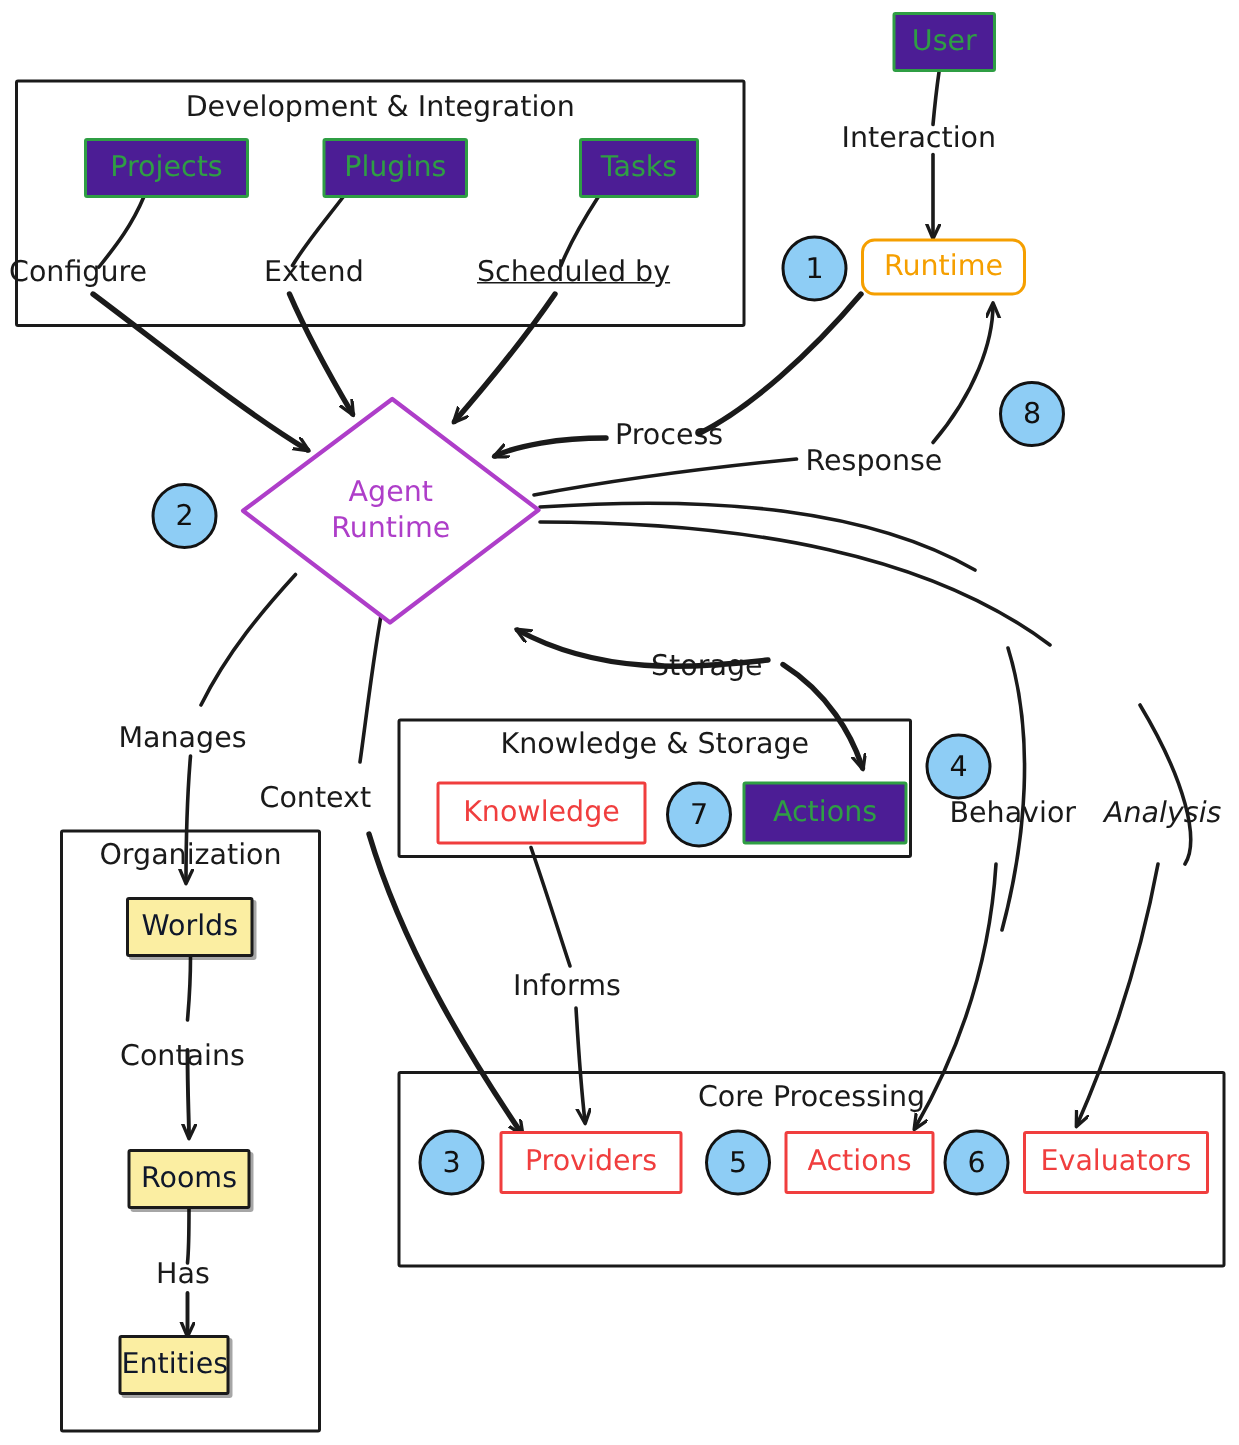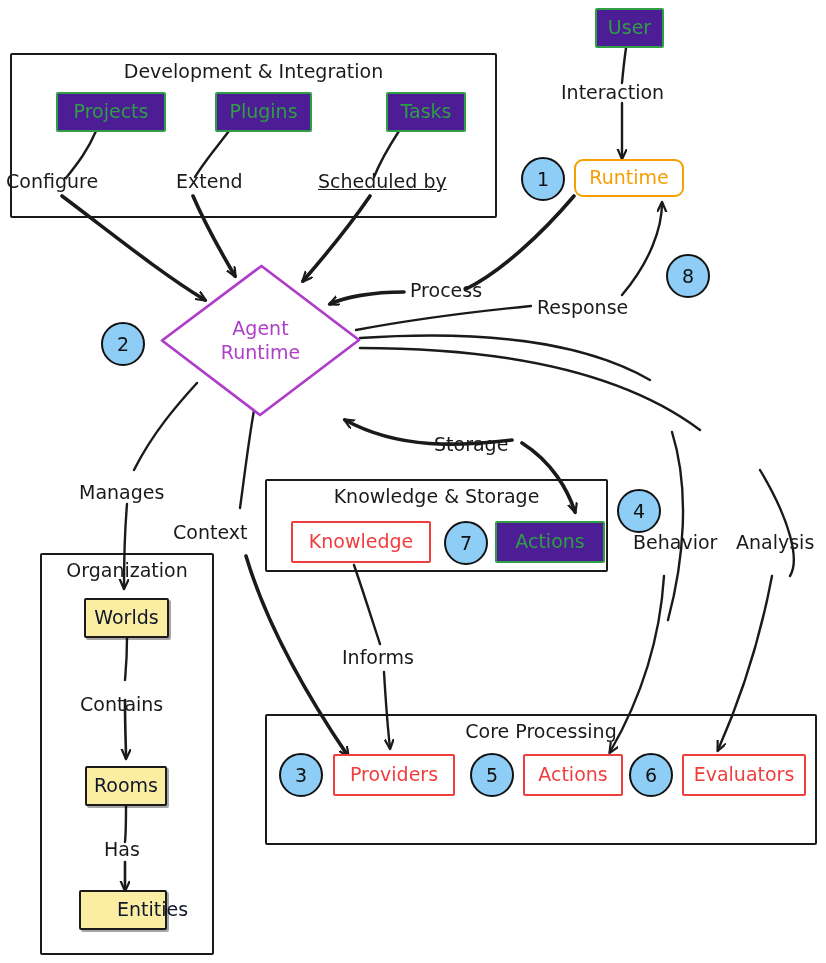--- a/index.html
+++ b/index.html
@@ -241,21 +241,21 @@
   </div>
 
   <div class="node box-yellow" style="left:84px; top:598px; width:85px; height:40px;">
     <span class="node-label">Worlds</span>
   </div>
 
   <div class="node box-yellow" style="left:85px; top:766px; width:82px; height:40px;">
     <span class="node-label">Rooms</span>
   </div>
 
-  <div class="node box-yellow" style="left:79px; top:890px; width:88px; height:40px;padding-left:36px;">
+  <div class="node box-yellow" style="left:79px; top:890px; width:74px; height:40px;">
     <span class="node-label">Entities</span>
   </div>
 
   <div class="node box-red" style="left:291px; top:521px; width:140px; height:42px;">
     <span class="node-label">Knowledge</span>
   </div>
 
   <div class="node box-green" style="left:495px; top:521px; width:110px; height:42px;">
     <span class="node-label">Actions</span>
   </div>
@@ -303,15 +303,15 @@
   <div class="edge-label" style="left:561px; top:81px;">Interaction</div>
   <div class="edge-label" style="left:410px; top:279px;">Process</div>
   <div class="edge-label" style="left:537px; top:296px;">Response</div>
   <div class="edge-label" style="left:434px; top:433px;">Storage</div>
   <div class="edge-label" style="left:79px; top:481px;">Manages</div>
   <div class="edge-label" style="left:173px; top:521px;">Context</div>
   <div class="edge-label" style="left:80px; top:693px;">Contains</div>
   <div class="edge-label" style="left:104px; top:838px;">Has</div>
   <div class="edge-label" style="left:342px; top:646px;">Informs</div>
   <div class="edge-label" style="left:633px; top:531px;">Behavior</div>
-  <div class="edge-label" style="left:736px; top:531px;">Analysis</div>
+  <div class="edge-label" style="left:736px; top:531px;font-style:italic;">Analysis</div>
 
 </div>
 
 </body></html>

